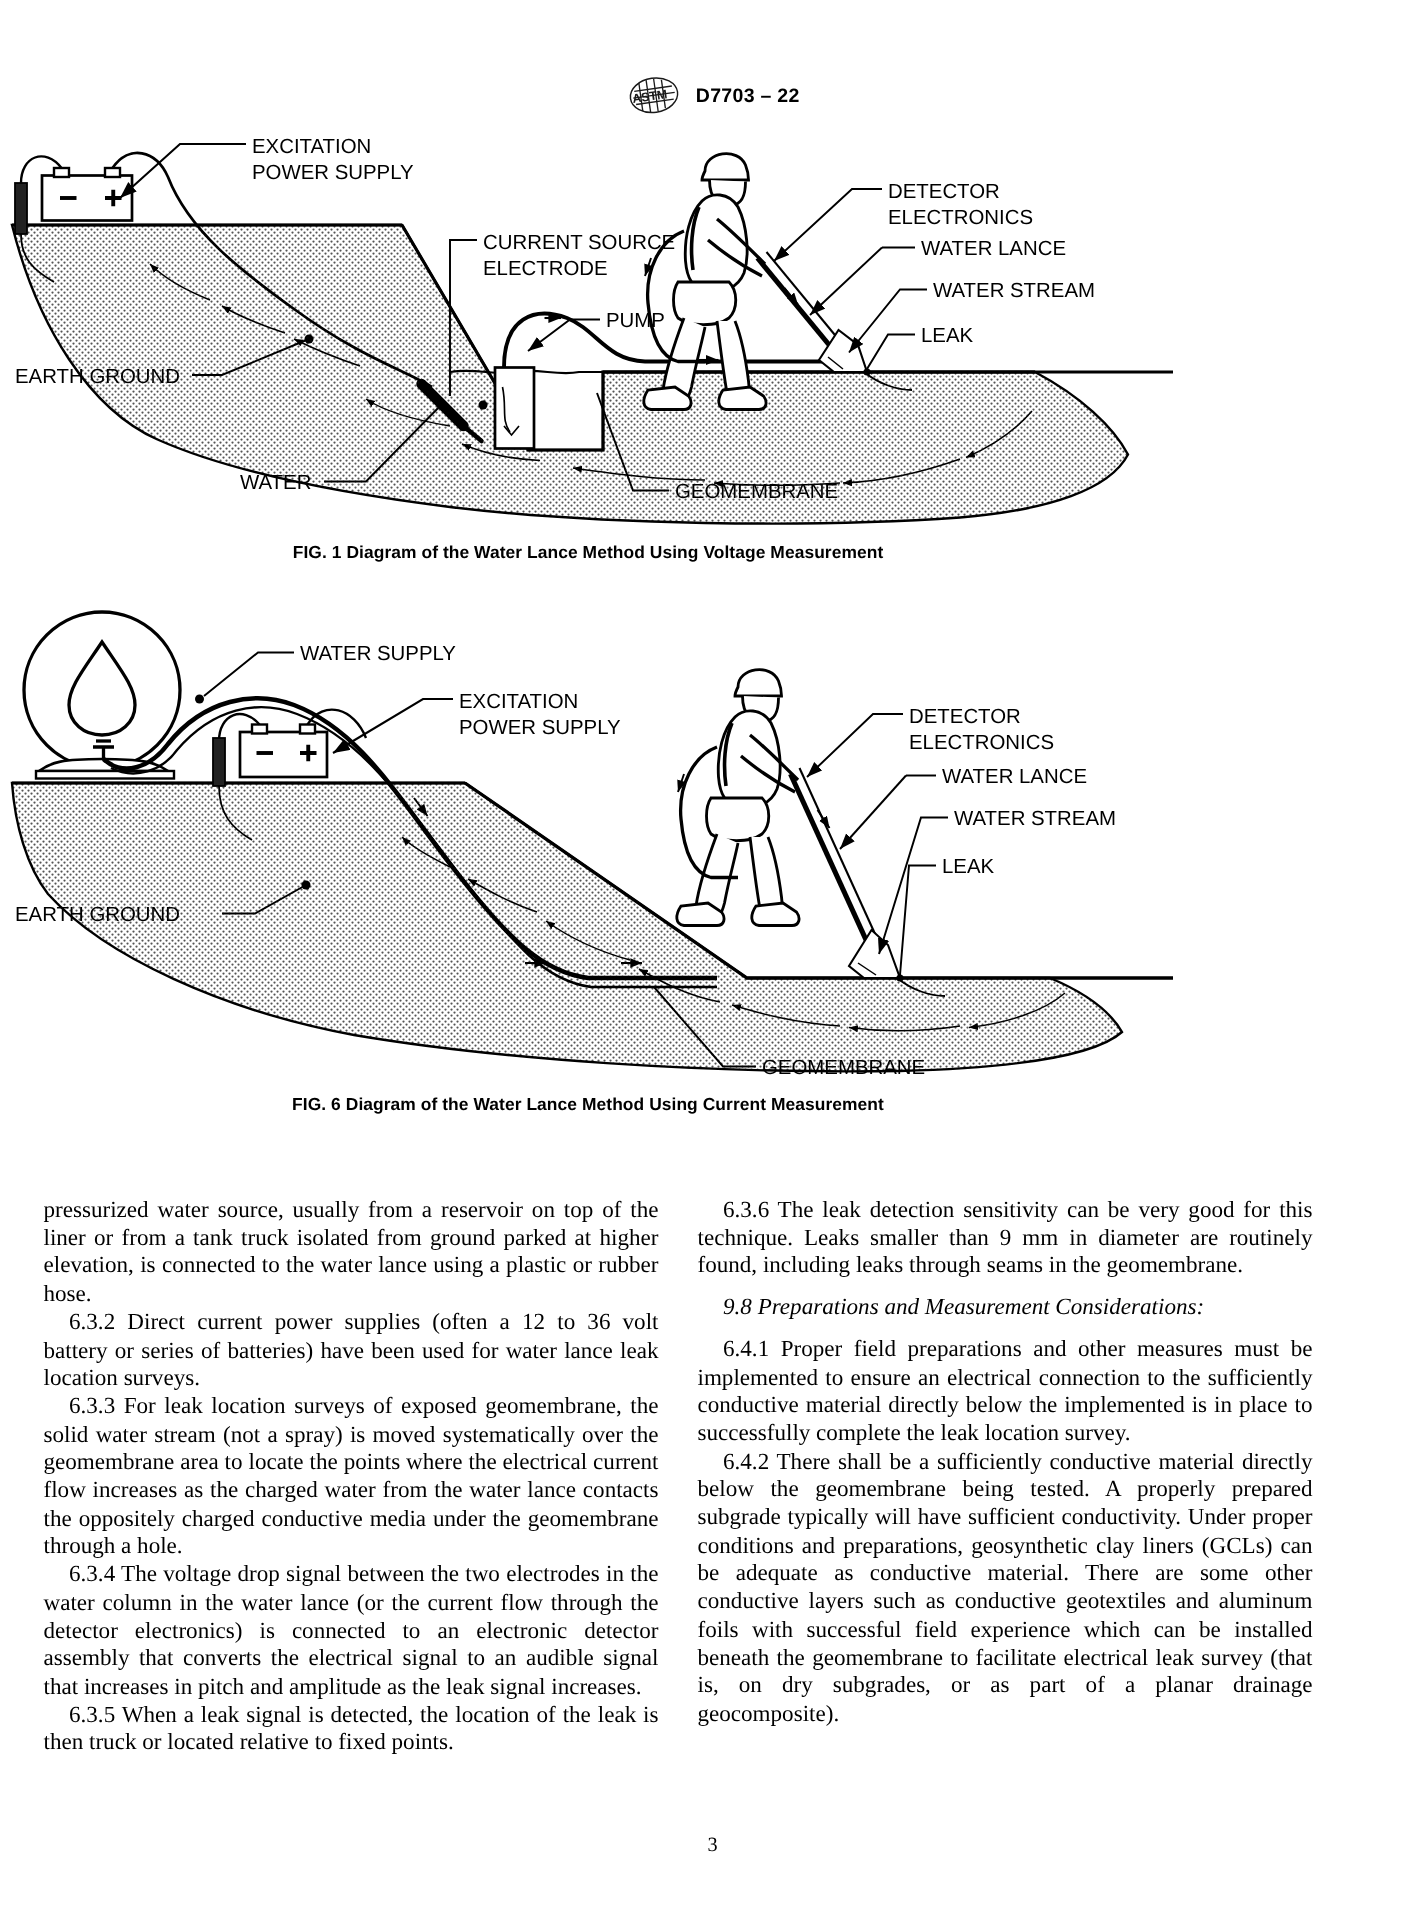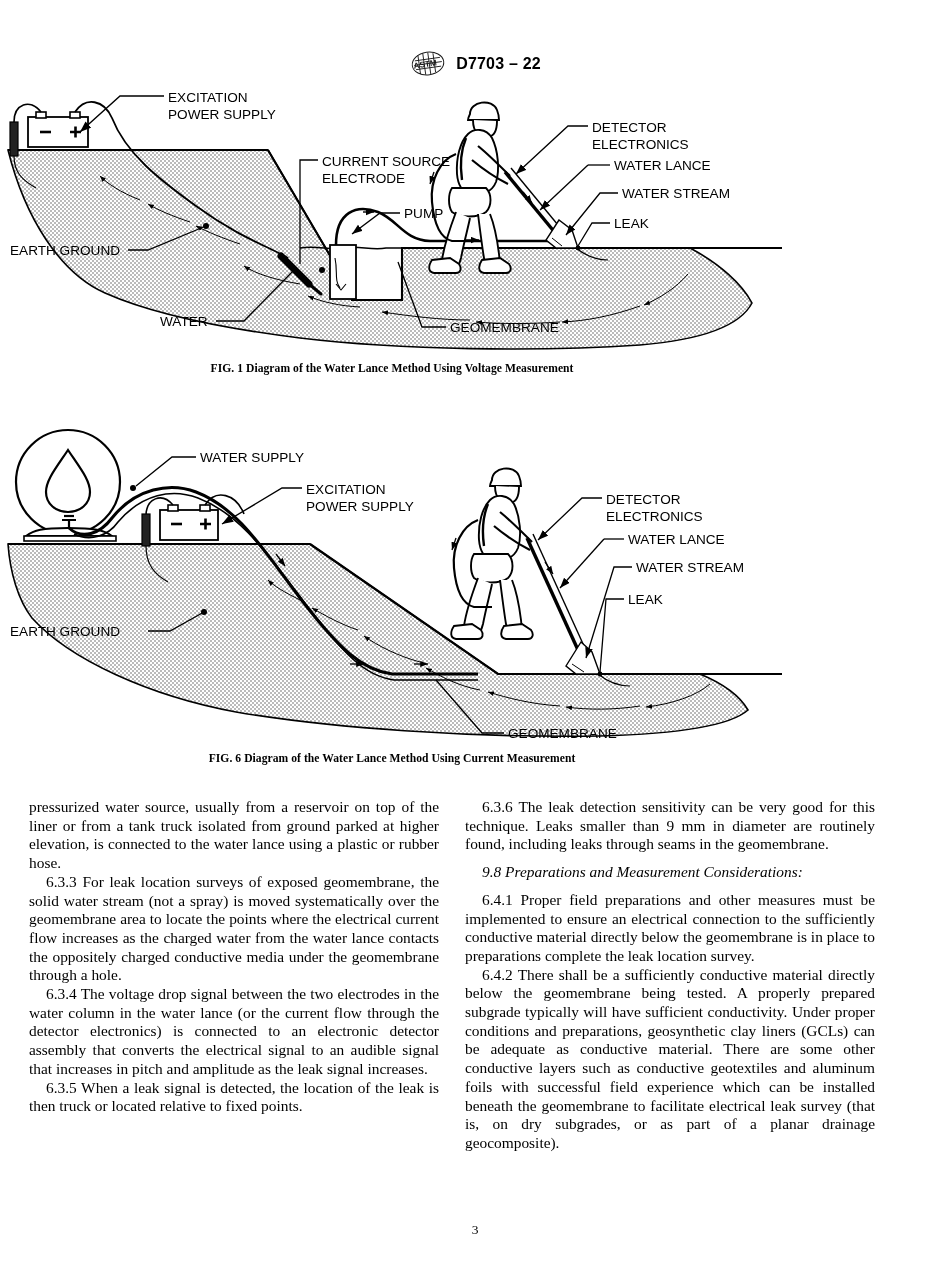--- a/index.html
+++ b/index.html
@@ -30,34 +30,34 @@
   }
   .astm-mark {
     width: 38px;
     height: 27px;
     display: inline-block;
     vertical-align: middle;
   }
   .std-designation {
     font-family: "Liberation Sans", sans-serif;
     font-weight: bold;
-    font-size: 16px;
+    font-size: 13px;
     letter-spacing: 0.2px;
     white-space: nowrap;
   }
 
   
   .figure-block { position: absolute; left: 0; width: 784px; }
   #figure-1 { top: 88px; }
-  #figure-2 { top: 422px; }
+  #figure-2 { top: 400px; }
 
   .figure-art { display: block; margin: 0 auto; }
 
   .figure-caption {
-    font-family: Liberation Serif, serif;
+    font-family: Liberation Sans, sans-serif;
     font-weight: bold;
     font-size: 11.6px;
     text-align: center;
     margin-top: 2px;
     letter-spacing: 0.05px;
   }
 
   
   .dlabel {
     font-family: "Liberation Sans", sans-serif;
@@ -464,26 +464,27 @@
       <path d="M504,311 L482,311 L436,258" fill="none" stroke="#000" stroke-width="1.3"></path>
     </g>
   </svg>
 
   <div class="figure-caption">FIG. 6 Diagram of the Water Lance Method Using Current Measurement</div>
 </div>
 
 <div class="columns">
   <div class="col">
     <p>pressurized water source, usually from a reservoir on top of the liner or from a tank truck isolated from ground parked at higher elevation, is connected to the water lance using a plastic or rubber hose.</p>
+    <p class="indent">6.3.2  Direct current power supplies (often a 12 to 36 volt battery or series of batteries) have been used for water lance leak location surveys.</p>
     <p class="indent">6.3.3  For leak location surveys of exposed geomembrane, the solid water stream (not a spray) is moved systematically over the geomembrane area to locate the points where the electrical current flow increases as the charged water from the water lance contacts the oppositely charged conductive media under the geomembrane through a hole.</p>
     <p class="indent">6.3.4  The voltage drop signal between the two electrodes in the water column in the water lance (or the current flow through the detector electronics) is connected to an electronic detector assembly that converts the electrical signal to an audible signal that increases in pitch and amplitude as the leak signal increases.</p>
     <p class="indent">6.3.5  When a leak signal is detected, the location of the leak is then truck or located relative to fixed points.</p>
   </div>
 
   <div class="col">
     <p class="indent">6.3.6  The leak detection sensitivity can be very good for this technique. Leaks smaller than 9 mm in diameter are routinely found, including leaks through seams in the geomembrane.</p>
     <p class="italic-head">9.8  Preparations and Measurement Considerations:</p>
-    <p class="indent gap">6.4.1  Proper field preparations and other measures must be implemented to ensure an electrical connection to the sufficiently conductive material directly below the geomembrane is in place to preparations complete the leak location survey.</p>
+    <p class="indent gap">6.4.1  Proper field preparations and other measures must be implemented to ensure an electrical connection to the sufficiently conductive material directly below the implemented is in place to successfully complete the leak location survey.</p>
     <p class="indent">6.4.2  There shall be a sufficiently conductive material directly below the geomembrane being tested. A properly prepared subgrade typically will have sufficient conductivity. Under proper conditions and preparations, geosynthetic clay liners (GCLs) can be adequate as conductive material. There are some other conductive layers such as conductive geotextiles and aluminum foils with successful field experience which can be installed beneath the geomembrane to facilitate electrical leak survey (that is, on dry subgrades, or as part of a planar drainage geocomposite).</p>
   </div>
 </div>
 
 <div class="page-number">3</div>
 
 </body></html>

